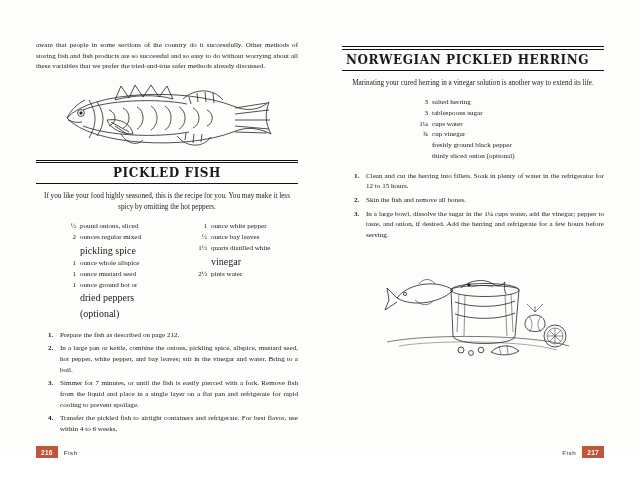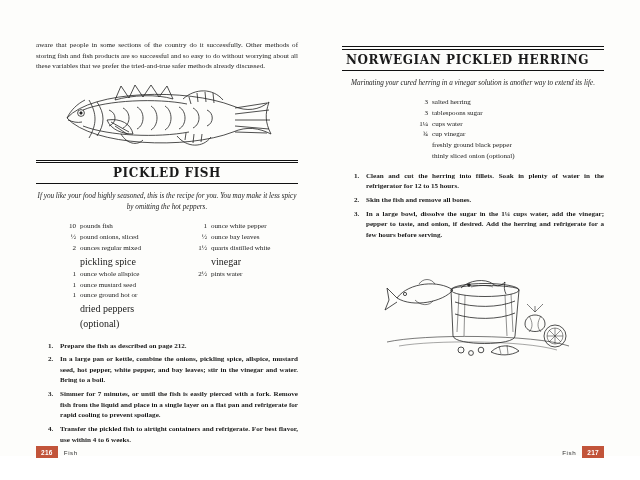--- a/index.html
+++ b/index.html
@@ -74,21 +74,20 @@
     letter-spacing: 0.6px;
     text-align: center;
     padding: 3px 0 3px 0;
     margin: 0;
   }
   .recipe-title.left-align {
     text-align: left;
     padding-left: 4px;
   }
   .headnote {
-    font-style: italic;
     font-size: 7.2px;
     line-height: 1.45;
     text-align: center;
     margin: 7px 0 9px 0;
   }
   
   .ingredients {
     display: flex;
     gap: 14px;
     margin: 0 0 9px 0;
@@ -130,21 +129,20 @@
     counter-reset: stepcount;
   }
   ol.steps li {
     position: relative;
     font-size: 7.1px;
     line-height: 1.5;
     text-align: justify;
     margin-bottom: 3px;
     padding-left: 10px;
     counter-increment: stepcount;
-    font-weight: bold;
   }
   ol.steps li::before {
     content: counter(stepcount) ".";
     position: absolute;
     left: -2px;
     top: 0;
     font-weight: bold;
   }
   
   .footer {
@@ -228,24 +226,20 @@
       <hr class="rule-thin">
       <div class="recipe-title">PICKLED FISH</div>
       <hr class="rule">
     </div>
 
     <p class="headnote">If you like your food highly seasoned, this is the recipe for you. You may make it less spicy by omitting the hot peppers.</p>
 
     <div class="ingredients">
       <div class="ing-col">
         <div class="ing-row">
-          <span class="ing-amt">10</span>
-          <span class="ing-item">pounds fish</span>
-        </div>
-        <div class="ing-row">
           <span class="ing-amt">½</span>
           <span class="ing-item">pound onions, sliced</span>
         </div>
         <div class="ing-row">
           <span class="ing-amt">2</span>
           <span class="ing-item">ounces regular mixed</span>
         </div>
         <div class="ing-cont">pickling spice</div>
         <div class="ing-row">
           <span class="ing-amt">1</span>

